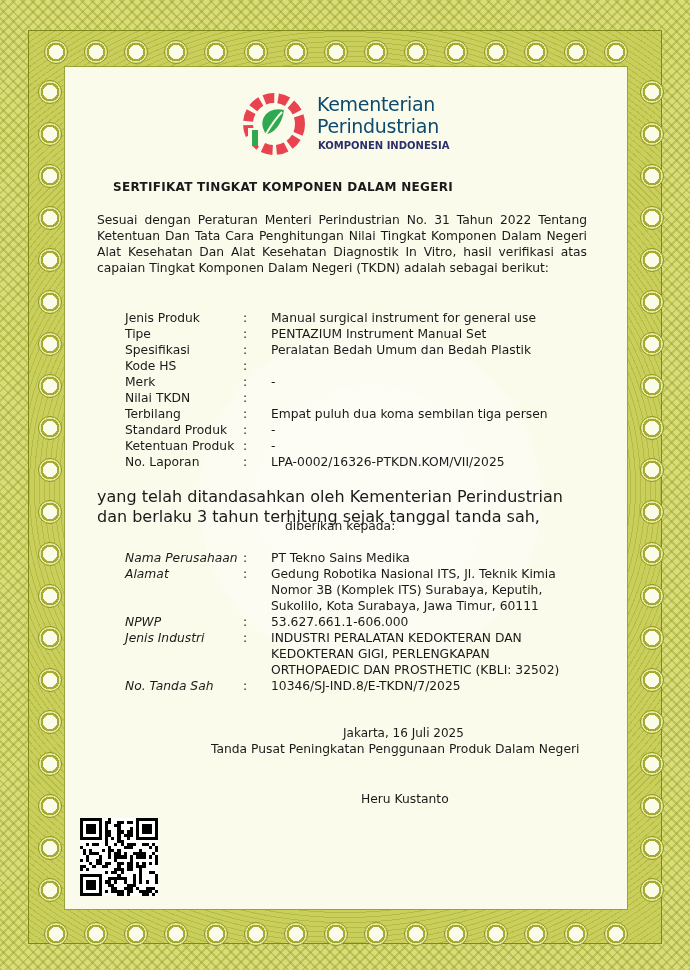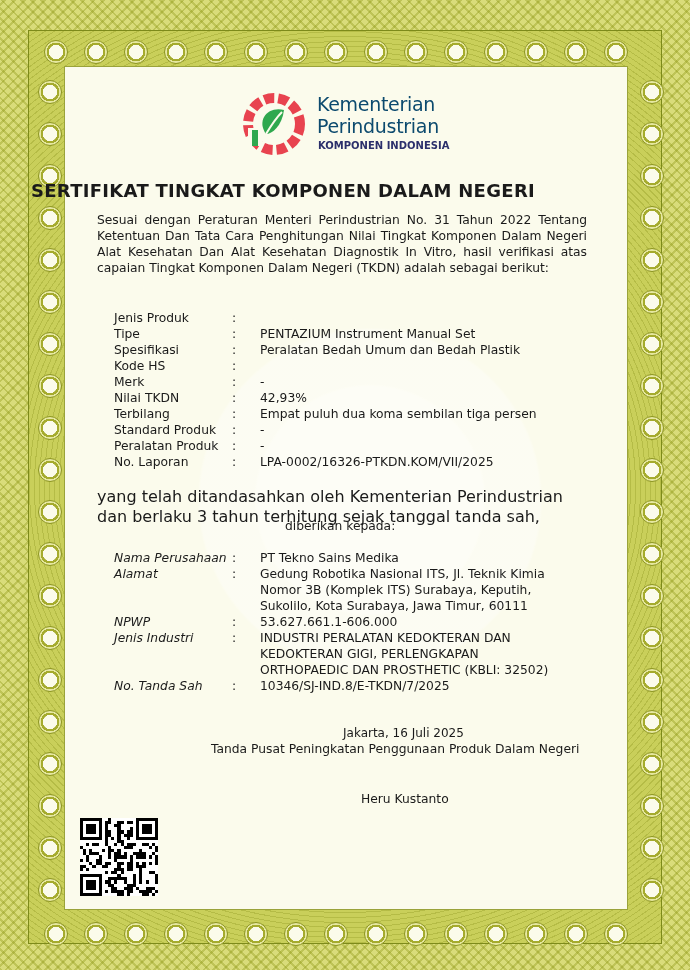--- a/index.html
+++ b/index.html
@@ -40,28 +40,28 @@
   }
   .logo { position:absolute; left:232px; top:88px; width:230px; height:72px; }
   .logo-text1, .logo-text2 {
     position:absolute; left:85px; font-size:19px; color:#0c4a6e; letter-spacing:-0.3px;
   }
   .logo-text1 { top:5px; }
   .logo-text2 { top:27px; }
   .logo-text3 { position:absolute; left:86px; top:52px; font-size:10px; font-weight:bold; color:#2b2f6b; }
   .title {
     position:absolute; left:0; width:566px; top:180px; text-align:center;
-    font-weight:bold; font-size:18px; letter-spacing:0.3px;
+    font-weight:bold; font-size:12px; letter-spacing:0.3px;
   }
   .intro {
     position:absolute; left:97px; top:212px; width:490px; font-size:12.3px; line-height:16px;
     text-align:justify;
   }
   .fields { position:absolute; left:114px; top:310px; font-size:12.3px; line-height:16px; }
-  .row { display:flex; }
+  .row { display:flex;margin-left:11px; }
   .lbl { width:118px; }
   .sep { width:28px; }
   .val { width:340px; }
   .mid-text { position:absolute; left:97px; top:487px; width:490px; font-size:16px; line-height:20px; }
   .given { position:absolute; left:285px; top:519px; font-size:12.3px; }
   .fields2 { position:absolute; left:114px; top:550px; font-size:12.3px; line-height:16px; }
   .fields2 .lbl { width:118px;font-style:italic; }
   .fields2 .val { width:310px; }
   .place { position:absolute; left:343px; top:726px; font-size:12px; }
   .official-title { position:absolute; left:211px; top:742px; font-size:12.3px; }
@@ -164,20 +164,21 @@
   <span class="logo-text3">KOMPONEN INDONESIA</span>
 </div>
 
 <div class="title">SERTIFIKAT TINGKAT KOMPONEN DALAM NEGERI</div>
 <div class="intro">Sesuai dengan Peraturan Menteri Perindustrian No. 31 Tahun 2022 Tentang Ketentuan Dan Tata Cara Penghitungan Nilai Tingkat Komponen Dalam Negeri Alat Kesehatan Dan Alat Kesehatan Diagnostik In Vitro, hasil verifikasi atas capaian Tingkat Komponen Dalam Negeri (TKDN) adalah sebagai berikut:</div>
 
 <div class="fields">
   <div class="row">
       <span class="lbl">Jenis Produk</span>
       <span class="sep">:</span>
+      <span class="val">Manual surgical instrument for general use</span>
     </div>
   <div class="row">
       <span class="lbl">Tipe</span>
       <span class="sep">:</span>
       <span class="val">PENTAZIUM Instrument Manual Set</span>
     </div>
   <div class="row">
       <span class="lbl">Spesifikasi</span>
       <span class="sep">:</span>
       <span class="val">Peralatan Bedah Umum dan Bedah Plastik</span>
@@ -187,34 +188,33 @@
       <span class="sep">:</span>
     </div>
   <div class="row">
       <span class="lbl">Merk</span>
       <span class="sep">:</span>
       <span class="val">-</span>
     </div>
   <div class="row">
       <span class="lbl">Nilai TKDN</span>
       <span class="sep">:</span>
-      <span class="val">42,93%</span>
     </div>
   <div class="row">
       <span class="lbl">Terbilang</span>
       <span class="sep">:</span>
       <span class="val">Empat puluh dua koma sembilan tiga persen</span>
     </div>
   <div class="row">
       <span class="lbl">Standard Produk</span>
       <span class="sep">:</span>
       <span class="val">-</span>
     </div>
   <div class="row">
-      <span class="lbl">Peralatan Produk</span>
+      <span class="lbl">Ketentuan Produk</span>
       <span class="sep">:</span>
       <span class="val">-</span>
     </div>
   <div class="row">
       <span class="lbl">No. Laporan</span>
       <span class="sep">:</span>
       <span class="val">LPA-0002/16326-PTKDN.KOM/VII/2025</span>
     </div>
 </div>
 

